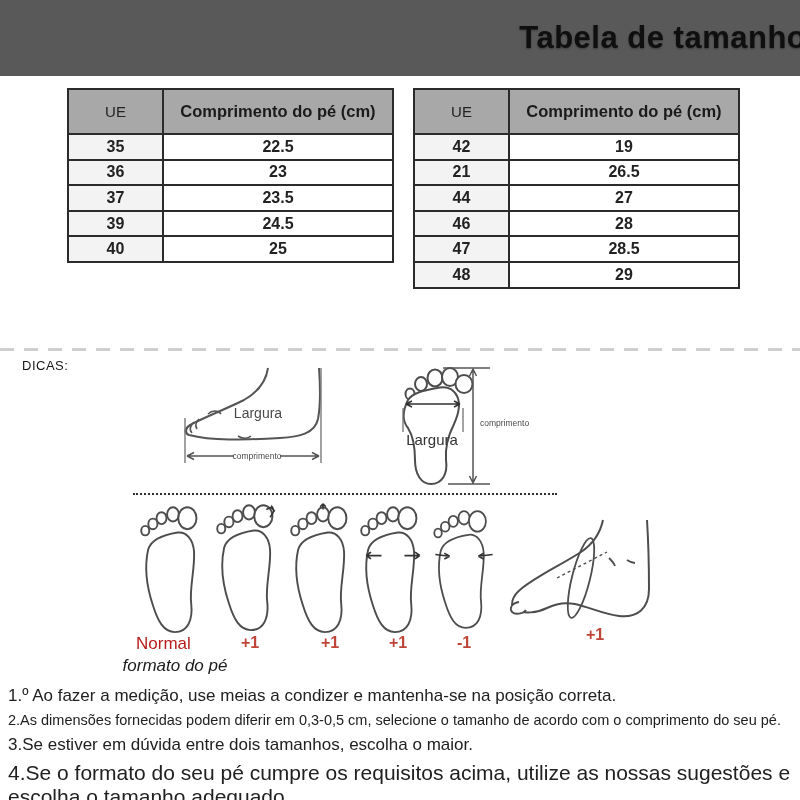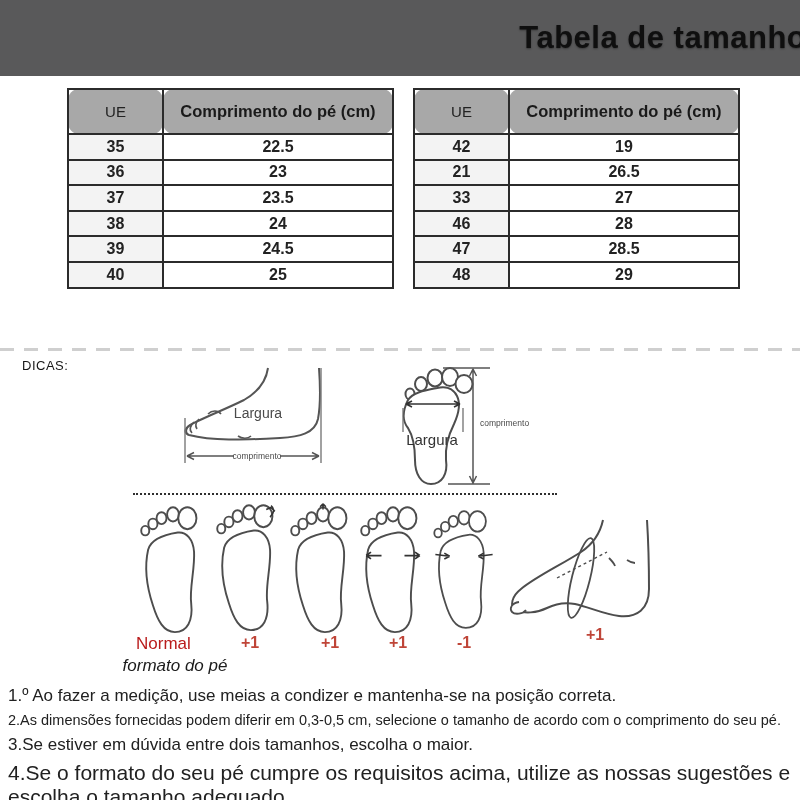--- a/index.html
+++ b/index.html
@@ -9,21 +9,21 @@
 
   
   .banner{left:0;top:0;width:800px;height:76px;background:#59595a;
           display:flex;align-items:center;justify-content:flex-end;padding-left:24px;}
   .banner h1{margin:0;font-size:31px;font-weight:bold;color:#0f0f0f;
              text-shadow:0 1px 2px rgba(0,0,0,0.35);letter-spacing:0.5px;}
 
   
   table.size{border-collapse:collapse;table-layout:fixed;background:#fff;}
   table.size th,table.size td{border:2px solid #2b2b2b;text-align:center;vertical-align:middle;}
-  table.size th{background:#a8a8a8;height:41px;border-radius:11px;}
+  table.size th{background:#a8a8a8;height:41px;}
   th.h-ue{width:91px;font-size:15px;font-weight:500;color:#222;}
   th.h-len{width:226px;font-size:16.5px;font-weight:700;color:#1a1a1a;}
   table.size td{height:23.6px;font-size:16px;font-weight:bold;color:#222;padding:0;}
   table.size td.c0{background:#f3f3f3;}
   table.size td.c1{background:#ffffff;}
 
   
   .divider{left:0;top:348px;width:800px;height:3px;
     background:repeating-linear-gradient(90deg,#cfcfcf 0 14px,transparent 14px 24px);}
 
@@ -81,24 +81,20 @@
       </tr>
         <tr style="">
         <td class="c0">36</td>
         <td class="c1">23</td>
       </tr>
         <tr style="">
         <td class="c0">37</td>
         <td class="c1">23.5</td>
       </tr>
         <tr style="">
-        <td class="c0">38</td>
-        <td class="c1">24</td>
-      </tr>
-        <tr style="">
         <td class="c0">39</td>
         <td class="c1">24.5</td>
       </tr>
         <tr style="">
         <td class="c0">40</td>
         <td class="c1">25</td>
       </tr>
       </tbody>
   </table>
 
@@ -113,21 +109,21 @@
 
     <tr style="">
         <td class="c0">42</td>
         <td class="c1">19</td>
       </tr>
         <tr style="">
         <td class="c0">21</td>
         <td class="c1">26.5</td>
       </tr>
         <tr style="">
-        <td class="c0">33</td>
+        <td class="c0">44</td>
         <td class="c1">27</td>
       </tr>
         <tr style="">
         <td class="c0">46</td>
         <td class="c1">28</td>
       </tr>
         <tr style="">
         <td class="c0">47</td>
         <td class="c1">28.5</td>
       </tr>

